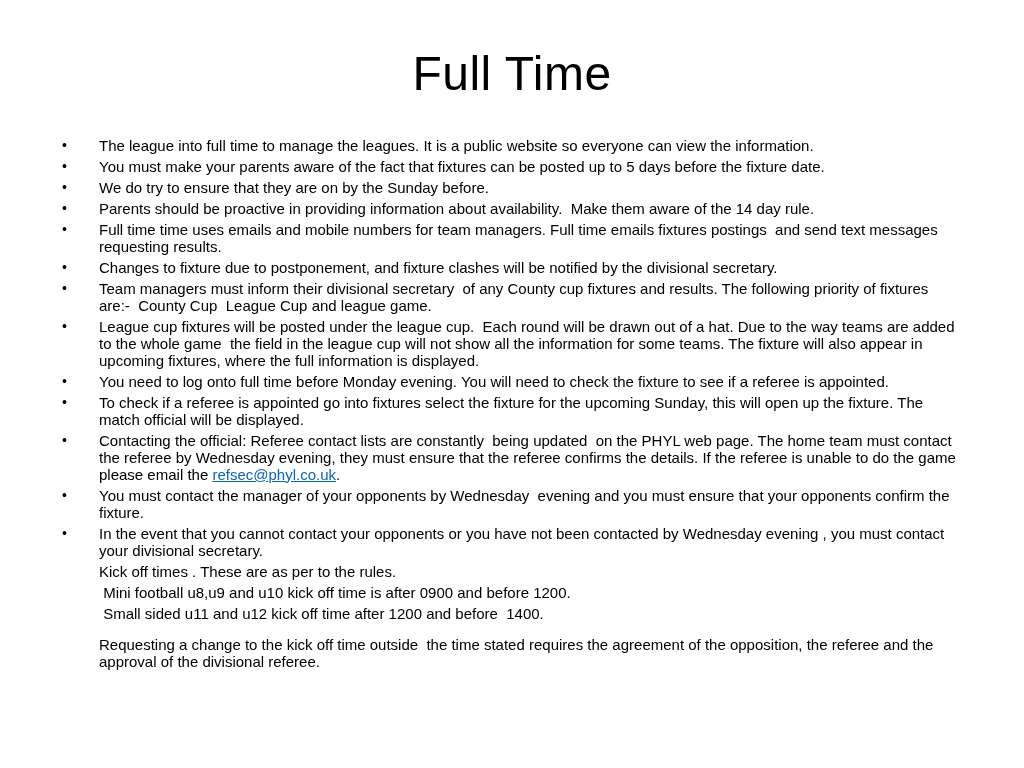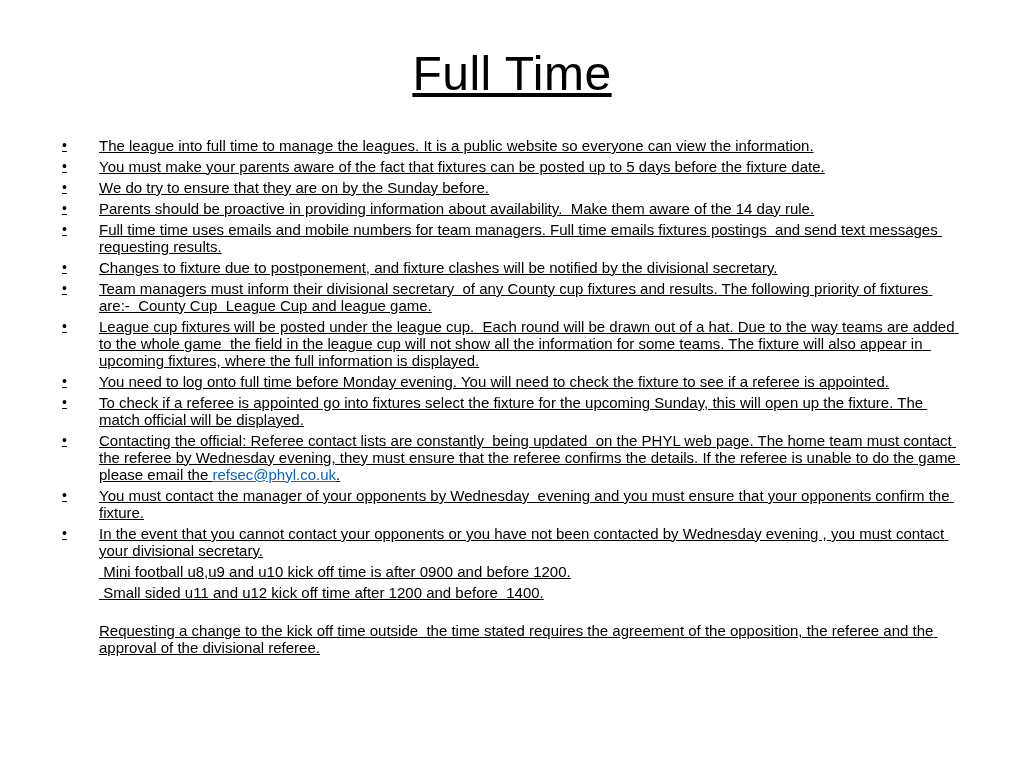--- a/index.html
+++ b/index.html
@@ -10,42 +10,41 @@
     background: #ffffff;
     font-family: "Liberation Sans", sans-serif;
     color: #000000;
     overflow: hidden;
   }
   .slide {
     width: 1024px;
     height: 768px;
     background: #ffffff;
     padding-top: 48px;
-    text-decoration: underline;
   }
   .title {
     text-align: center;
     font-size: 48px;
     font-weight: 400;
     margin: 0 0 36px 0;
     line-height: 1.1;
     letter-spacing: 0.5px;
   }
   .content {
     padding: 0 62px 0 62px;
     font-size: 15px;
     line-height: 17px;
   }
   .row {
     display: flex;
     align-items: flex-start;
     margin-bottom: 4px;
   }
   .row.gap {
-    margin-top: 21px;
+    margin-top: 14px;
     justify-content: flex-end;
   }
   .marker {
     flex: 0 0 37px;
     font-size: 14px;
     line-height: 17px;
     color: #000;
   }
   .text {
     flex: 1 1 auto;
@@ -109,20 +108,24 @@
       <div class="row">
         <span class="marker">•</span>
         <span class="text"><span>You must contact the manager of your opponents by Wednesday  evening and you must ensure that your opponents confirm the fixture.</span></span>
       </div>
       <div class="row">
         <span class="marker">•</span>
         <span class="text"><span>In the event that you cannot contact your opponents or you have not been contacted by Wednesday evening , you must contact your divisional secretary.</span></span>
       </div>
       <div class="row">
         <span class="marker"></span>
+        <span class="text"><span>Kick off times . These are as per to the rules.</span></span>
+      </div>
+      <div class="row">
+        <span class="marker"></span>
         <span class="text"><span> Mini football u8,u9 and u10 kick off time is after 0900 and before 1200.</span></span>
       </div>
       <div class="row">
         <span class="marker"></span>
         <span class="text"><span> Small sided u11 and u12 kick off time after 1200 and before  1400.</span></span>
       </div>
       <div class="row gap">
         <span class="marker"></span>
         <span class="text"><span>Requesting a change to the kick off time outside  the time stated requires the agreement of the opposition, the referee and the approval of the divisional referee.</span></span>
       </div>

